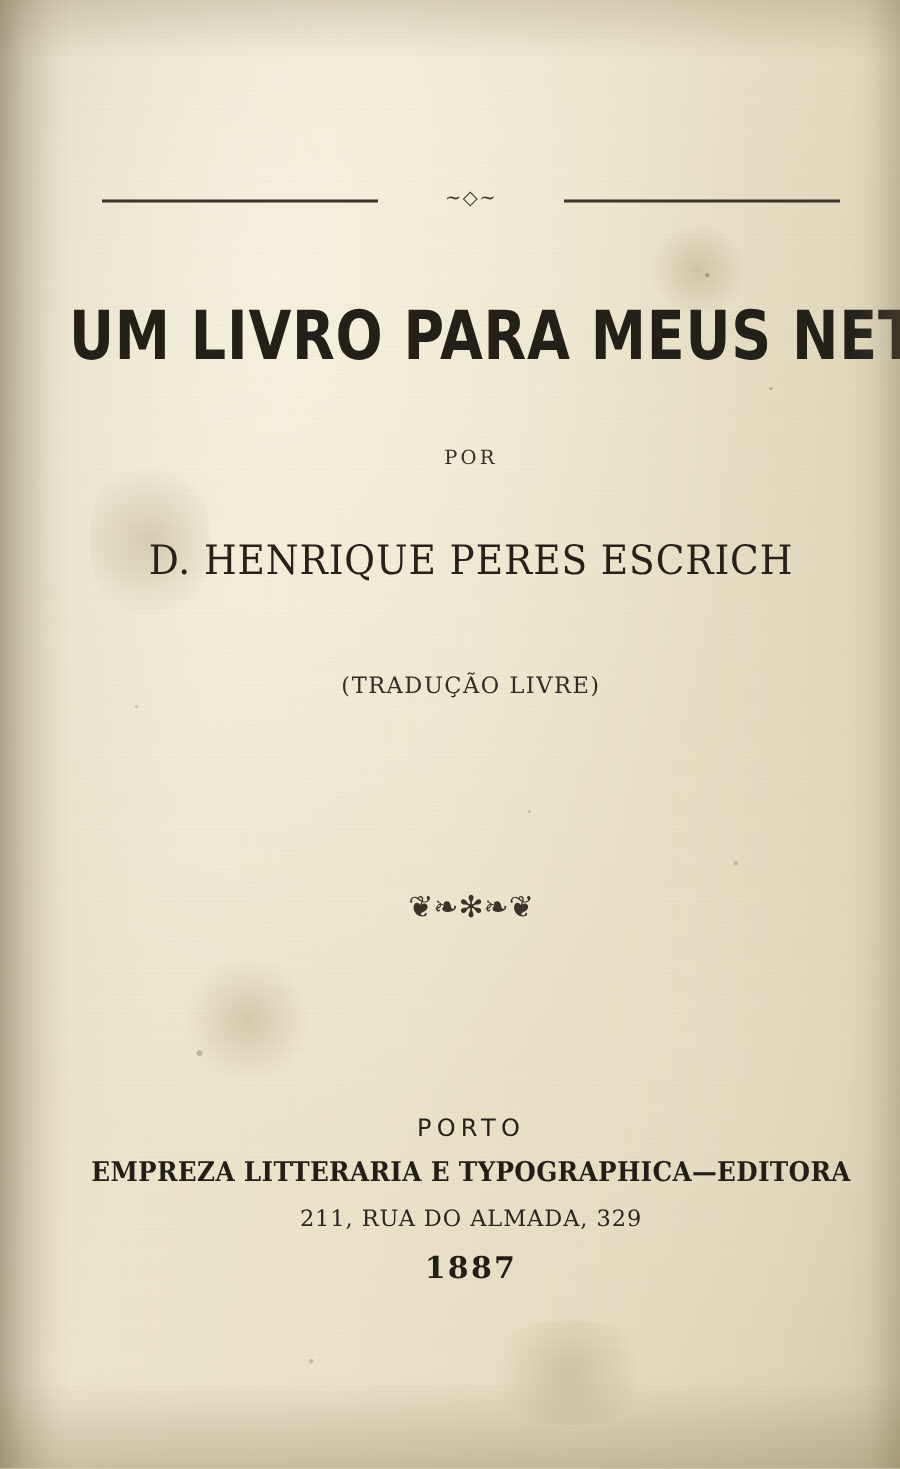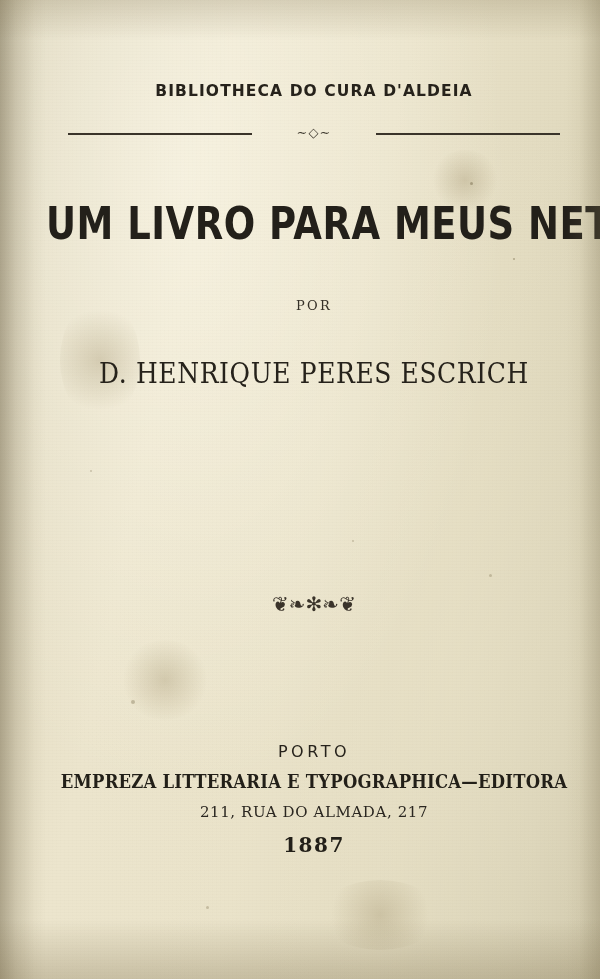--- a/index.html
+++ b/index.html
@@ -239,41 +239,41 @@
   <div class="speck" style="left:470px;top:182px;width:3px;height:3px;"></div>
   <div class="speck" style="left:513px;top:258px;width:2px;height:2px;"></div>
   <div class="speck" style="left:131px;top:700px;width:4px;height:4px;opacity:.35;"></div>
   <div class="speck" style="left:489px;top:574px;width:3px;height:3px;opacity:.3;"></div>
   <div class="speck" style="left:206px;top:906px;width:3px;height:3px;opacity:.3;"></div>
   <div class="speck" style="left:352px;top:540px;width:2px;height:2px;opacity:.3;"></div>
   <div class="speck" style="left:90px;top:470px;width:2px;height:2px;opacity:.3;"></div>
 
   <div id="content">
 
-    <div class="series">BIBLIOTHECA DO CURA D'ALDEIA</div>
 
     <div class="rule-wrap">
       <div class="rule-line rule-left"></div>
       <div class="rule-line rule-right"></div>
       <div class="rule-orn">∼◇∼</div>
     </div>
 
     <div class="title">UM LIVRO PARA MEUS NETOS</div>
 
     <div class="por">POR</div>
 
     <div class="author">D. HENRIQUE PERES ESCRICH</div>
 
+    <div class="translation">(TRADUÇÃO LIVRE)</div>
 
     <div class="ornament">❦❧✻❧❦</div>
 
     <div class="imprint">
       <div class="city">PORTO</div>
       <div class="publisher">EMPREZA LITTERARIA E TYPOGRAPHICA—EDITORA</div>
-      <div class="address">211, RUA DO ALMADA, 217</div>
+      <div class="address">211, RUA DO ALMADA, 329</div>
       <div class="year">1887</div>
     </div>
 
   </div>
 
   <div id="gutter"></div>
   <div id="redge"></div>
   <div id="tedge"></div>
   <div id="bedge"></div>
 

